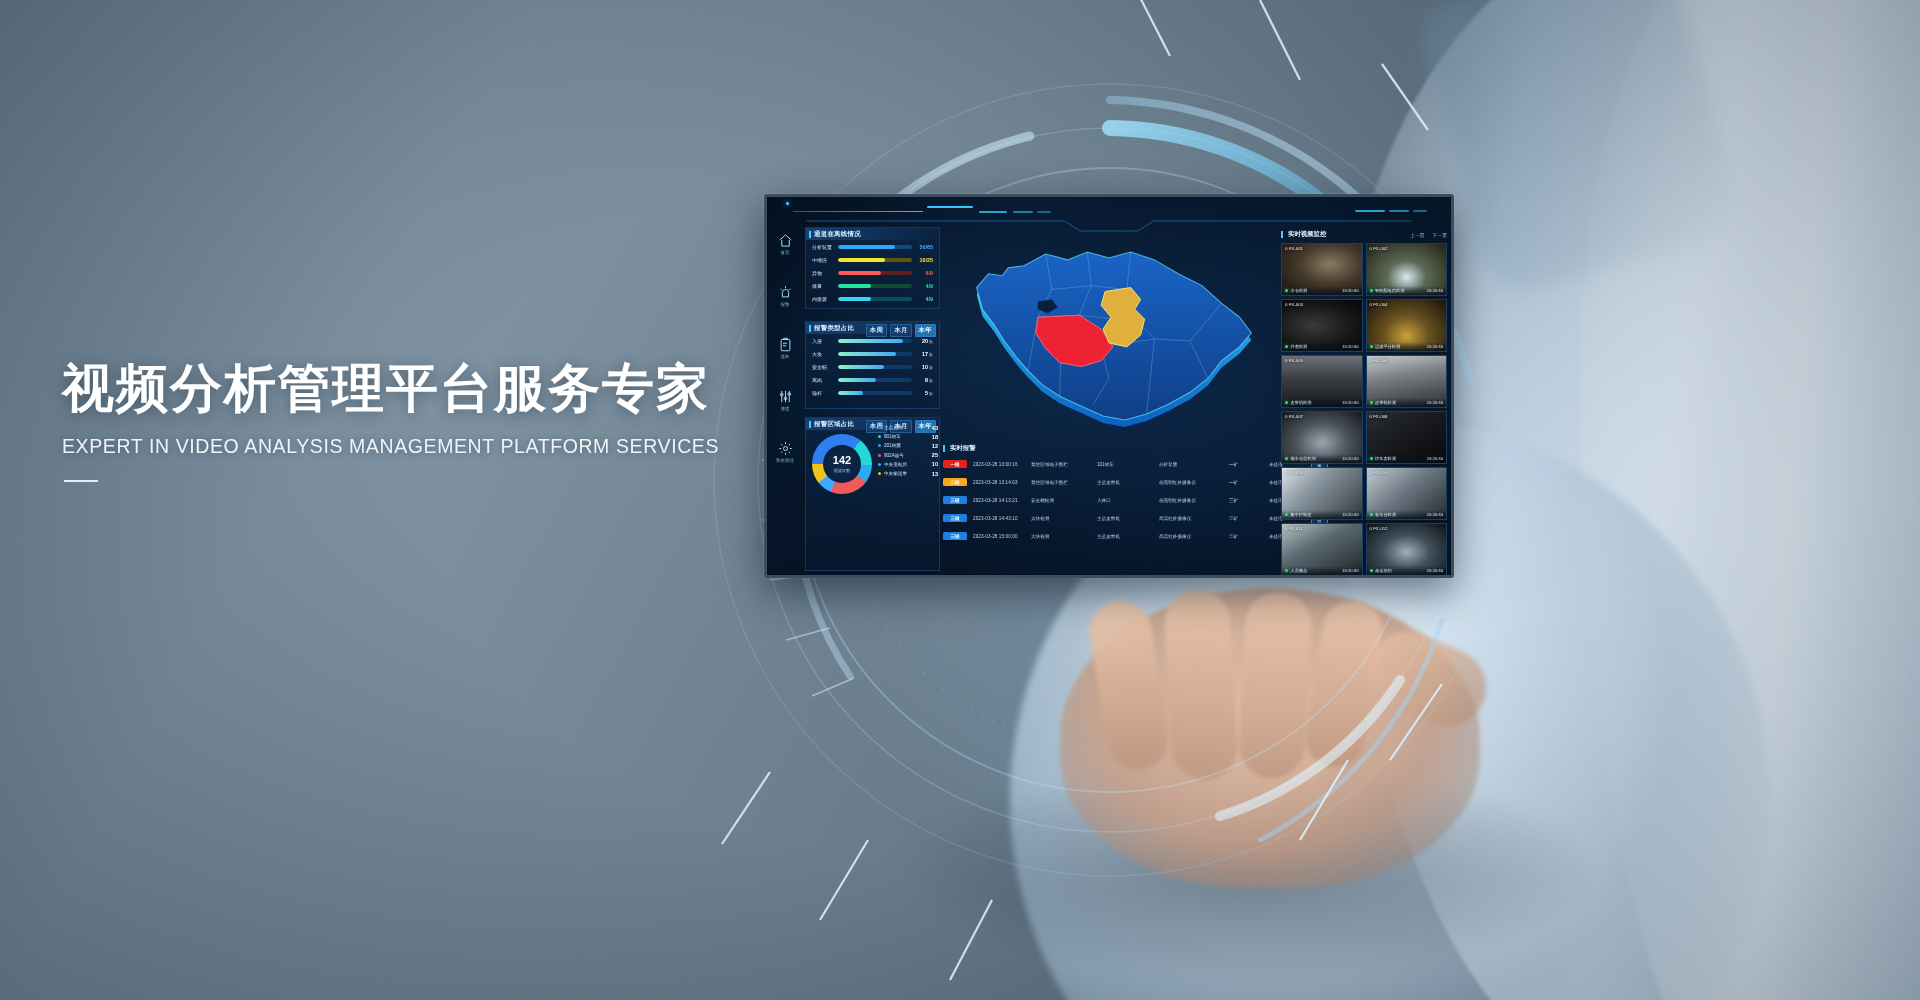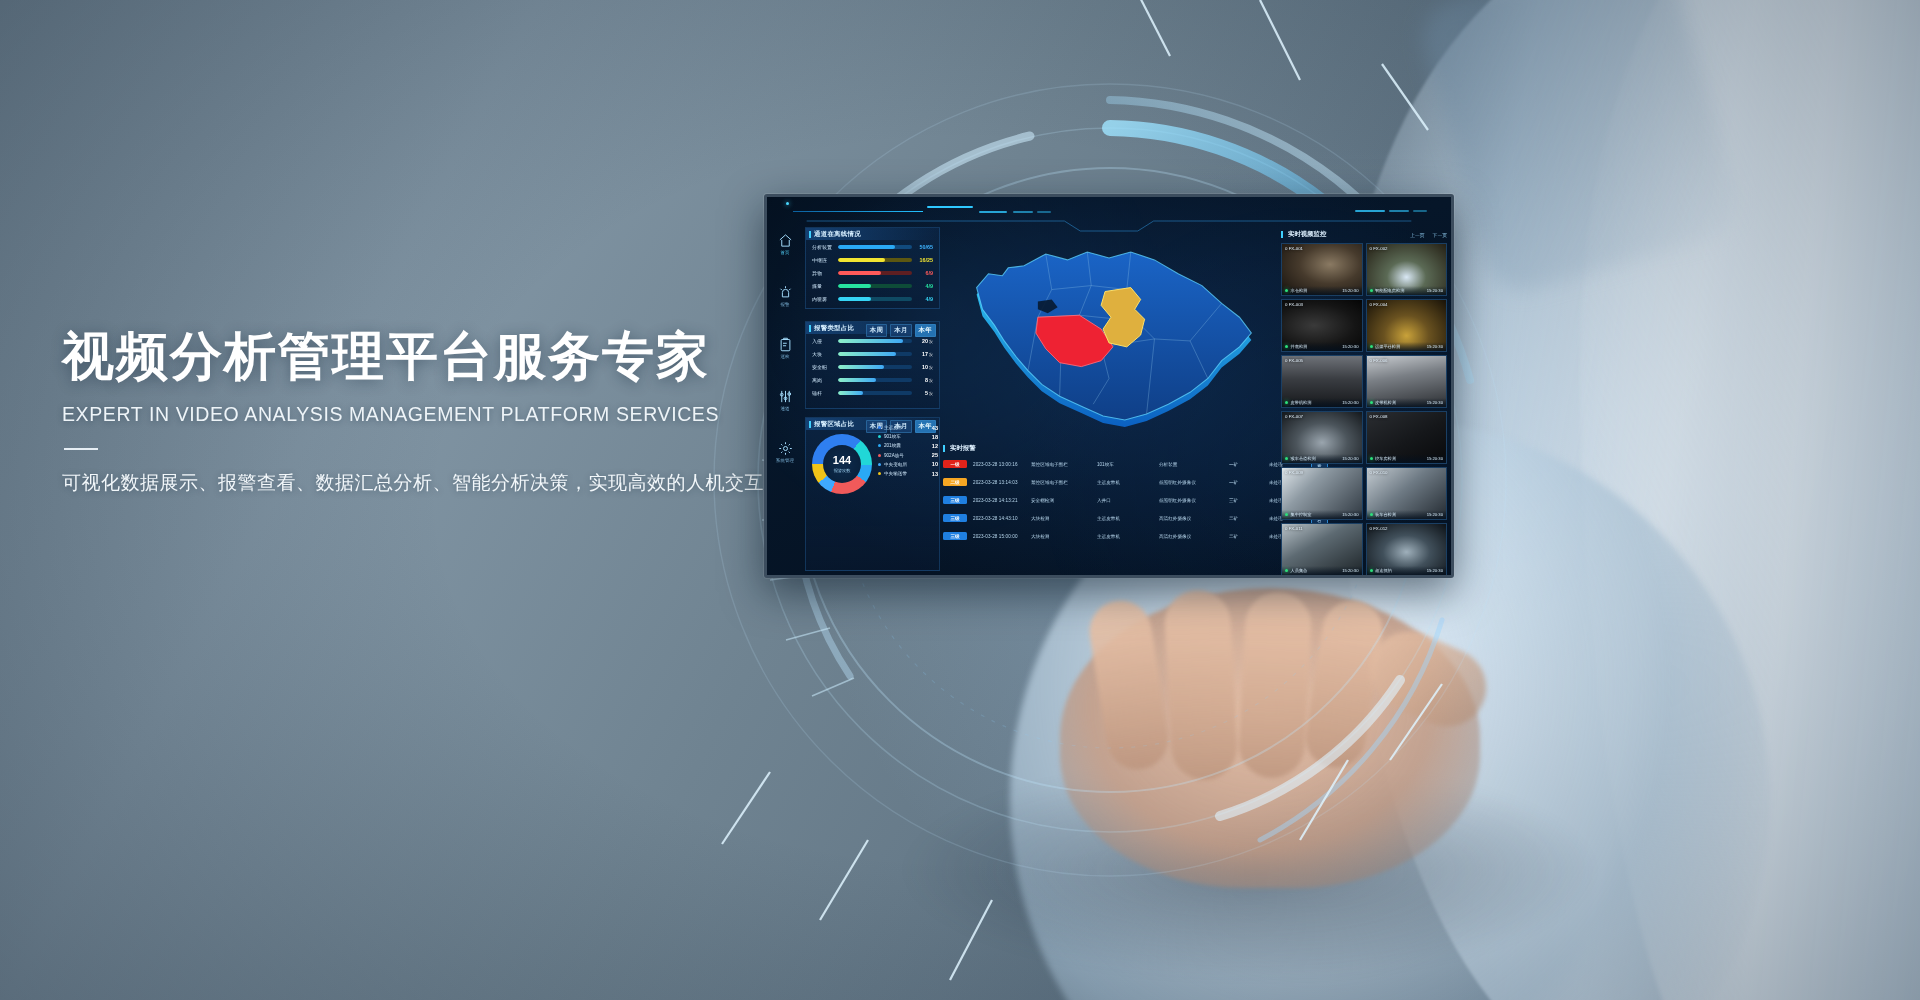--- a/index.html
+++ b/index.html
@@ -72,21 +72,21 @@
     filter:blur(6px);
   }
 
   
   #holo { position:absolute; left:700px; top:-40px; width:820px; height:1060px; }
 
   
   #lefttext{ position:absolute; left:62px; top:325px; width:760px; color:#fff; }
   .headline{
     font-size:52px; font-weight:bold; letter-spacing:2px; line-height:1.2;
-    color:#ffffff; text-shadow:0 2px 14px rgba(20,40,60,.45);
+    color:#ffffff; text-shadow:0 2px 14px rgba(20,40,60,.45);margin-top:32px;
   }
   .subline{
     margin-top:16px; font-size:19.5px; letter-spacing:.6px; color:#eef4f8;
     text-shadow:0 1px 6px rgba(20,40,60,.4); white-space:nowrap;
   }
   .rule{ width:34px; height:2px; background:#e6eef4; margin:22px 0 20px 2px; }
   .descline{ font-size:19px; letter-spacing:.5px; color:#f2f7fa; text-shadow:0 1px 6px rgba(20,40,60,.4); }
 
   
   #monitor{
@@ -268,21 +268,20 @@
     <line x1="70" y1="620" x2="116" y2="614"></line>
     <line x1="86" y1="680" x2="130" y2="668"></line>
     <line x1="112" y1="736" x2="154" y2="718"></line>
   </g>
 </svg>
 
 <div id="lefttext">
   <div class="headline">视频分析管理平台服务专家</div>
   <div class="subline">EXPERT IN VIDEO ANALYSIS MANAGEMENT PLATFORM SERVICES</div>
   <div class="rule"></div>
-  <div class="descline">可视化数据展示、报警查看、数据汇总分析、智能分析决策，实现高效的人机交互</div>
 </div>
 
 <div id="monitor">
   <div id="screen">
     <div class="gridbg"></div>
 
     <div class="topbar">
       <div class="dot-top"></div>
       <div class="tb-line" style="left:26px;top:14px;width:130px"></div>
       <div class="tb-seg" style="left:160px;top:9px;width:46px"></div>
@@ -442,21 +441,21 @@
           <span>报警区域占比</span>
           <div class="tabs" id="areaTabs">
               <span class="tab">本周</span>
               <span class="tab">本月</span>
               <span class="tab on">本年</span>
             </div>
         </div>
         <div class="donutbox">
           <div class="donut" id="donut" style="background: conic-gradient(from -90deg, rgb(47, 127, 240) 0deg, rgb(47, 127, 240) 127.93deg, rgb(33, 215, 215) 127.93deg, rgb(33, 215, 215) 181.49deg, rgb(42, 169, 245) 181.49deg, rgb(42, 169, 245) 217.19deg, rgb(240, 90, 90) 217.19deg, rgb(240, 90, 90) 291.57deg, rgb(63, 169, 255) 291.57deg, rgb(63, 169, 255) 321.32deg, rgb(240, 196, 25) 321.32deg, rgb(240, 196, 25) 360deg);"></div>
           <div class="dhole">
-            <div class="dnum">144</div>
+            <div class="dnum">142</div>
             <div class="dlb">报警次数</div>
           </div>
         </div>
         <div class="legend" id="areaLegend">
             <div class="lgrow">
               <span class="lgdot" style="background:#2f7ff0"></span>
               <span class="lgtx">主运皮带</span>
               <span class="lgvl">43</span>
             </div>
             <div class="lgrow">

